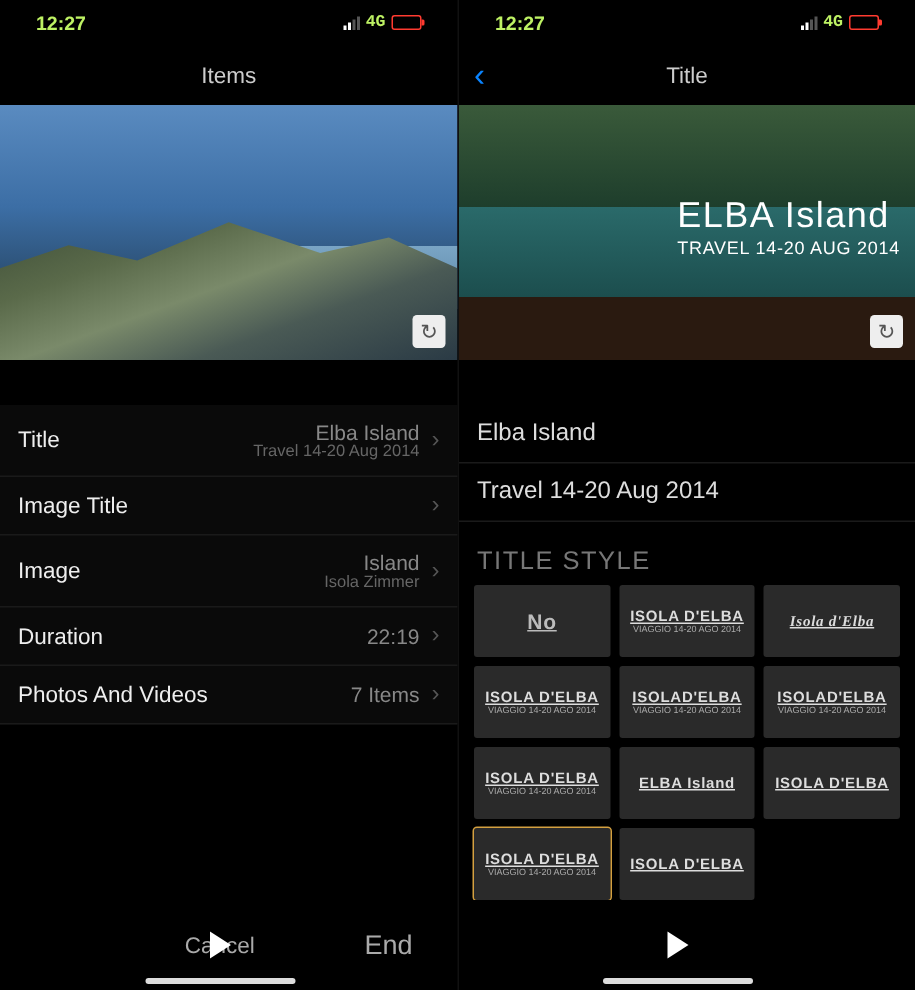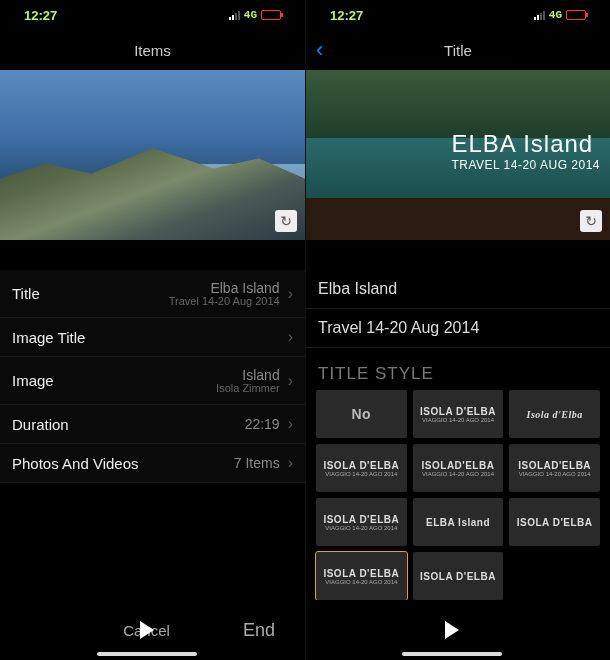--- a/index.html
+++ b/index.html
@@ -82,21 +82,21 @@
     }
     .section-label { padding: 16px 12px 6px; font-size:17px; color:#777; letter-spacing:1px; }
     .style-grid {
       display:grid; grid-template-columns: repeat(3,1fr); gap:6px; padding:0 10px 10px;
     }
     .style-tile {
       background:#2a2a2a; height:48px; display:flex; flex-direction:column; align-items:center; justify-content:center;
       font-size:9px; color:#ddd; text-align:center; border-radius:2px;
     }
     .style-tile.sel { outline:1px solid #d4a040; }
-    .style-tile .tl { font-size:10px; font-weight:700; letter-spacing:0.5px; }
+    .style-tile .tl { font-size:10px; font-weight:700; letter-spacing:0.5px;text-decoration:underline; }
     .style-tile .ts { font-size:6px; color:#aaa; }
     .style-tile.none .tl { font-size:14px; font-weight:700; color:#bbb; }
     .style-tile.serif .tl { font-family: Georgia, serif; font-style: italic; }
     .bottom-bar {
       position:absolute; bottom:0; left:0; right:12px; height:60px;
       display:flex; align-items:center; justify-content:center; padding:0 4px;
       background:#000;
     }
     .bottom-bar .cancel { color:#aaa; font-size:15px; }
     .bottom-bar .end { color:#aaa; font-size:18px; position:absolute; right:18px; }

